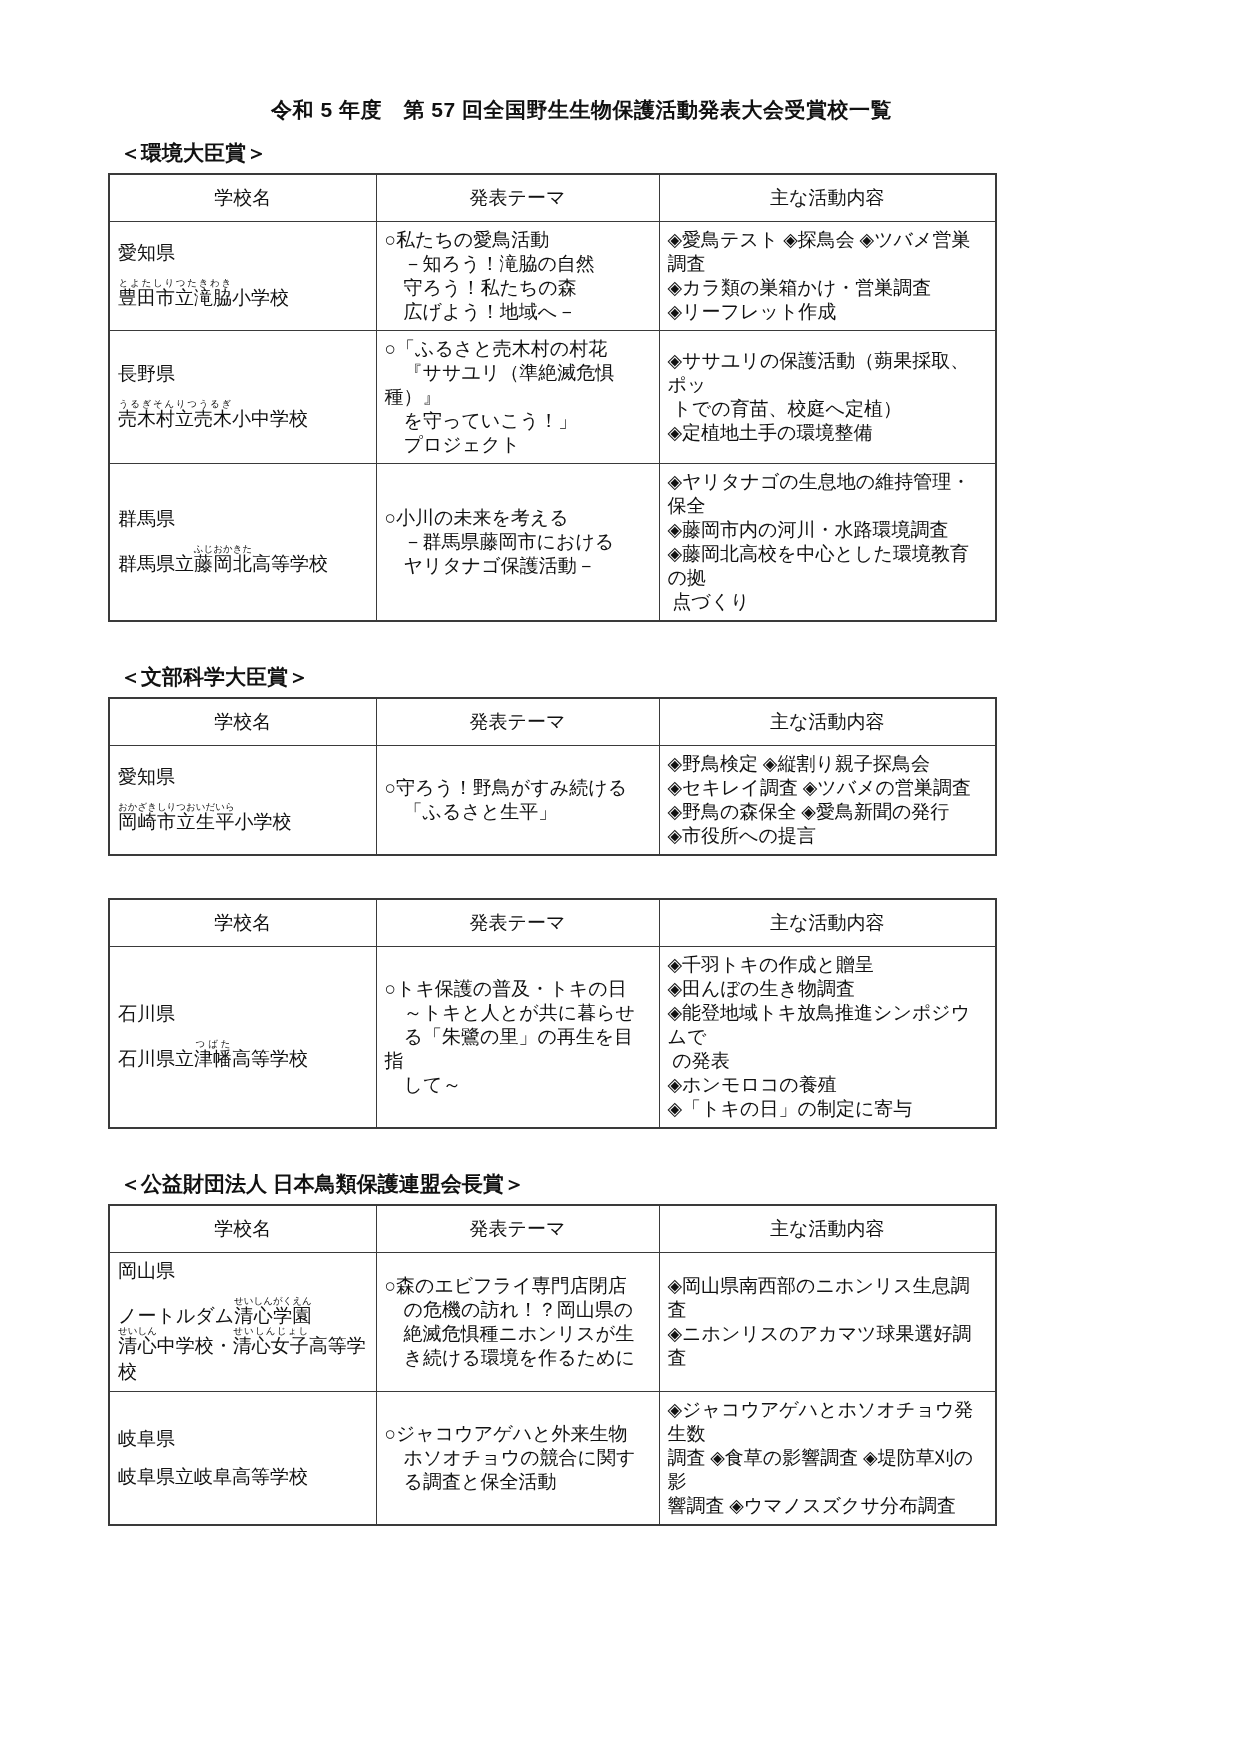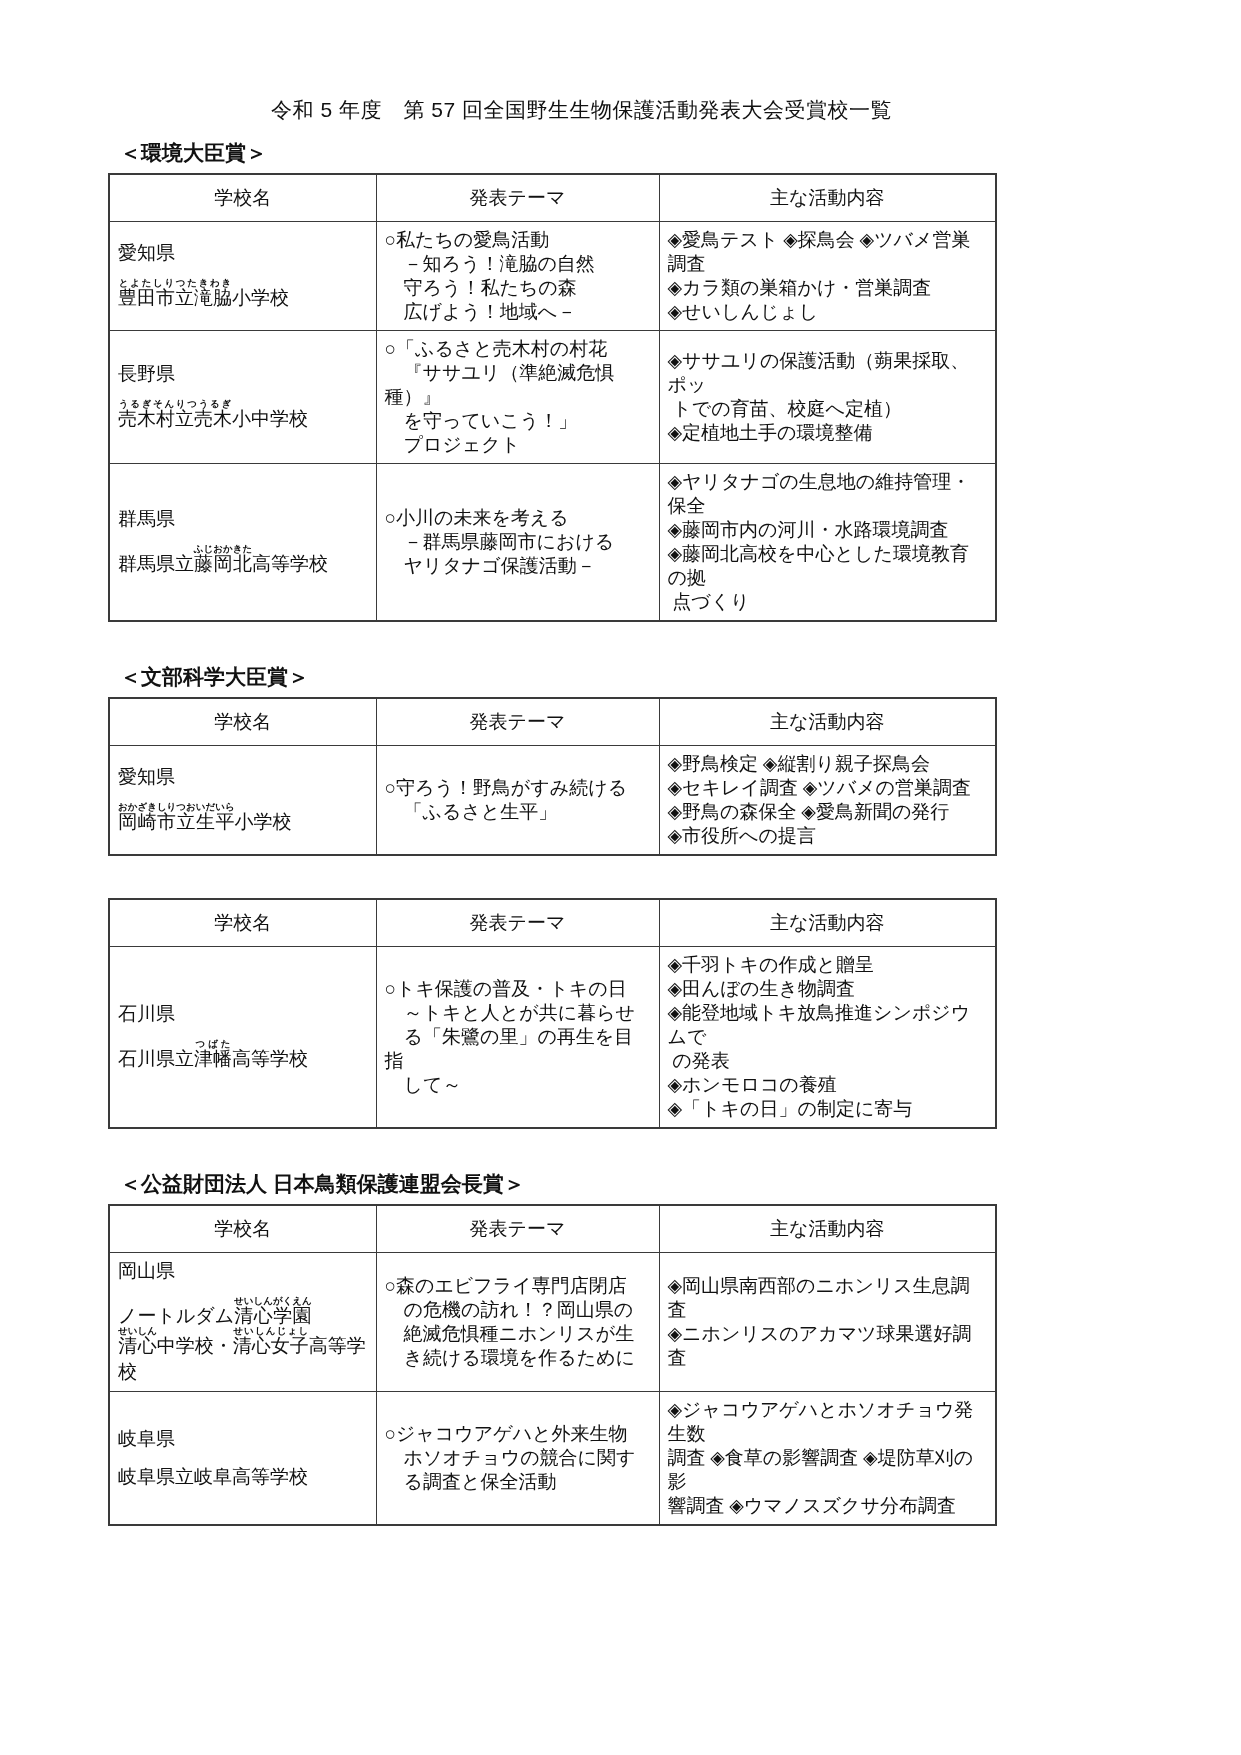--- a/index.html
+++ b/index.html
@@ -6,21 +6,21 @@
   body{
     width:1241px;height:1755px;box-sizing:border-box;
     padding:96px 0 0 108px;
     font-family:"Liberation Serif","DejaVu Serif",serif;
     font-size:19px;line-height:24px;
   }
   .content{width:887px;}
   .doc-title{
     text-align:center;position:relative;left:30px;
     font-family:"Liberation Sans","DejaVu Sans",sans-serif;
-    font-weight:normal;font-size:21px;line-height:28px;
+    font-weight:bold;font-size:21px;line-height:28px;
     margin:0 0 16px 0;letter-spacing:0.5px;
   }
   .sec-head{
     font-family:"Liberation Sans","DejaVu Sans",sans-serif;
     font-weight:bold;font-size:21px;line-height:26px;
     margin:0 0 7px 12px;
   }
   .sec{margin-bottom:42px;}
   table.awards{
     border-collapse:collapse;table-layout:fixed;width:887px;
@@ -31,21 +31,21 @@
     padding:6px 8px;vertical-align:middle;
     font-weight:normal;
     margin-top:27px;
   }
   table.awards th{
     height:34px;text-align:center;font-size:19px;
   }
   td.cell-theme,td.cell-acts{white-space:pre-wrap;}
   td.cell-school .pref{margin-bottom:13px;}
   td.cell-school .sname{line-height:26px;}
-  ruby rt{font-size:9.5px;letter-spacing:0;font-weight:bold;}
+  ruby rt{font-size:9.5px;letter-spacing:0;}
   [data-name]{}
 </style>
 </head>
 <body>
 
 <div class="content" data-name="document-page">
   <h1 class="doc-title" data-name="page-title">令和 5 年度　第 57 回全国野生生物保護活動発表大会受賞校一覧</h1>
   <div data-name="sections" id="sections-host">
       <div class="sec" data-name="award-section">
         <div class="sec-head" data-name="section-heading">＜環境大臣賞＞</div>
@@ -67,21 +67,21 @@
               <td class="cell-school" data-name="school-cell">
                 <div class="pref" data-name="prefecture-label">愛知県</div>
                 <div class="sname" data-name="school-name"><ruby data-name="school-name-ruby">豊田市立滝脇<rt data-name="furigana">とよたしりつたきわき</rt></ruby><span data-name="school-name-part">小学校</span></div>
               </td>
               <td class="cell-theme" data-name="theme-text">○私たちの愛鳥活動
 　－知ろう！滝脇の自然
 　守ろう！私たちの森
 　広げよう！地域へ－</td>
               <td class="cell-acts" data-name="activities-text">◈愛鳥テスト ◈探鳥会 ◈ツバメ営巣調査
 ◈カラ類の巣箱かけ・営巣調査
-◈せいしんじょし</td>
+◈リーフレット作成</td>
             </tr>
             <tr data-name="table-row">
               <td class="cell-school" data-name="school-cell">
                 <div class="pref" data-name="prefecture-label">長野県</div>
                 <div class="sname" data-name="school-name"><ruby data-name="school-name-ruby">売木村立売木<rt data-name="furigana">うるぎそんりつうるぎ</rt></ruby><span data-name="school-name-part">小中学校</span></div>
               </td>
               <td class="cell-theme" data-name="theme-text">○「ふるさと売木村の村花
 　『ササユリ（準絶滅危惧種）』
 　を守っていこう！」
 　プロジェクト</td>

